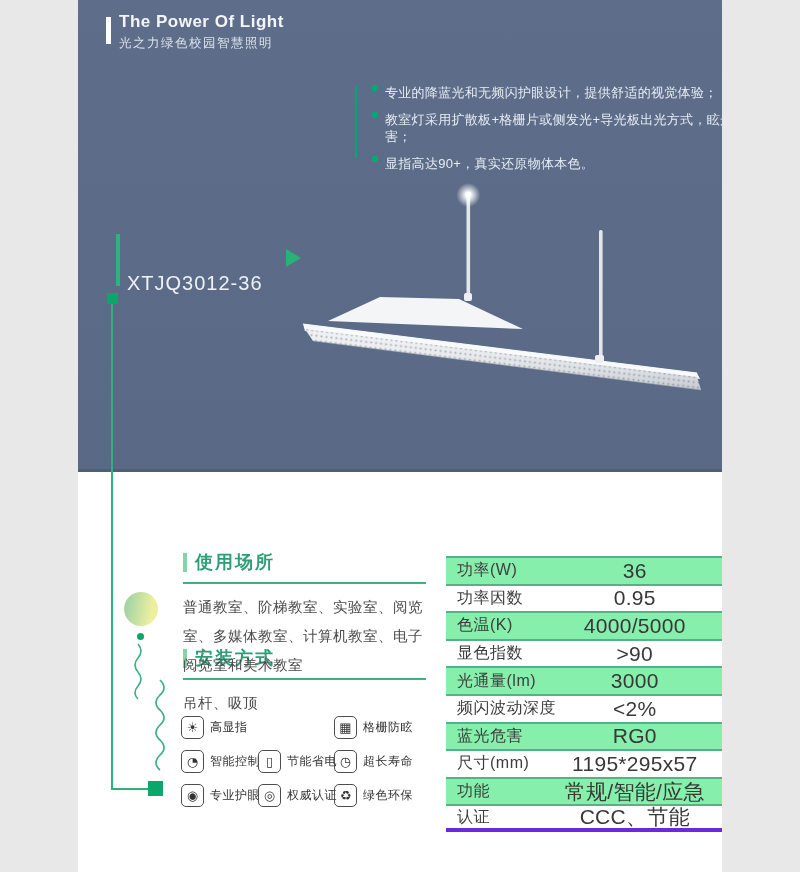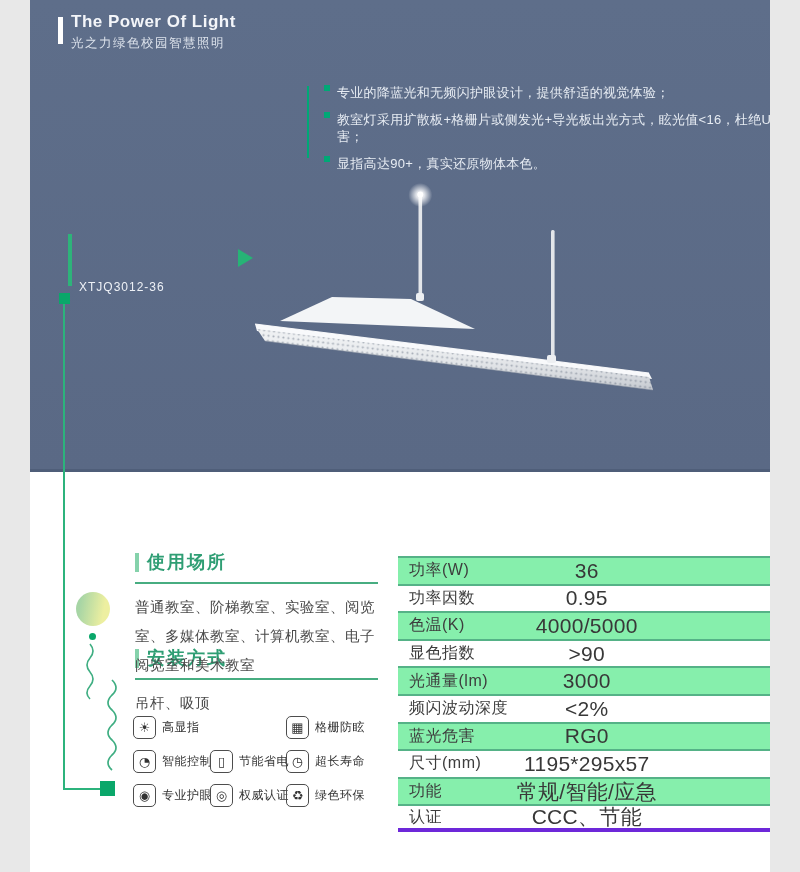--- a/index.html
+++ b/index.html
@@ -1,18 +1,18 @@
 <!DOCTYPE html>
 <html><head>
 <meta charset="utf-8">
 <style>
   * { margin:0; padding:0; box-sizing:border-box; }
   html,body { background:#e8e8e8; }
   #page {
-    position:relative; width:740px; height:872px; margin:0 auto;
+    position:relative; width:644px; height:872px; margin:0 auto;
     background:#ffffff; overflow:hidden;
     font-family:"Liberation Sans","DejaVu Sans",sans-serif;
   }
 
   
   .hero {
     position:absolute; left:0; top:0; width:800px; height:472px;
     background:linear-gradient(180deg,#5e6e8a 0%,#5a6985 100%);
     border-bottom:3px solid #4f5e79;
   }
@@ -31,21 +31,21 @@
   .bullets { position:absolute; left:294px; top:84px; width:496px; }
   .bullet  { position:relative; padding-left:13px; margin-bottom:10px;
              font-size:13px; line-height:17px; color:#e7ecf3; letter-spacing:.3px; }
   .bullet .sq { position:absolute; left:0; top:1px; width:6px; height:6px; background:#00a876; }
 
   .title-bar  { position:absolute; left:38px; top:234px; width:4px; height:52px; background:#2eb37a; }
   .product-name  { position:absolute; left:49px; top:229px; font-size:30px; font-weight:700;
                    color:#ffffff; letter-spacing:2px; }
   .arrow { position:absolute; left:208px; top:249px; width:0; height:0;
            border-left:15px solid #27b376; border-top:9px solid transparent; border-bottom:9px solid transparent; }
-  .product-model { position:absolute; left:49px; top:280px; font-size:12px; color:#eef1f6; letter-spacing:1px; }
+  .product-model { position:absolute; left:49px; top:272px; font-size:20px; color:#eef1f6; letter-spacing:1px; }
 
   
   .decor-square-top    { position:absolute; left:29px; top:293px; width:11px; height:11px; background:#0aa76a; }
   .decor-vline         { position:absolute; left:33px; top:304px; width:2px;  height:486px; background:#2cb37c; }
   .decor-hline         { position:absolute; left:33px; top:788px; width:44px; height:2px;  background:#2cb37c; }
   .decor-square-bottom { position:absolute; left:70px; top:781px; width:15px; height:15px; background:#0aa76a; }
 
   .lamp-wrap { position:absolute; left:205px; top:178px; width:445px; height:235px; }
 
   

